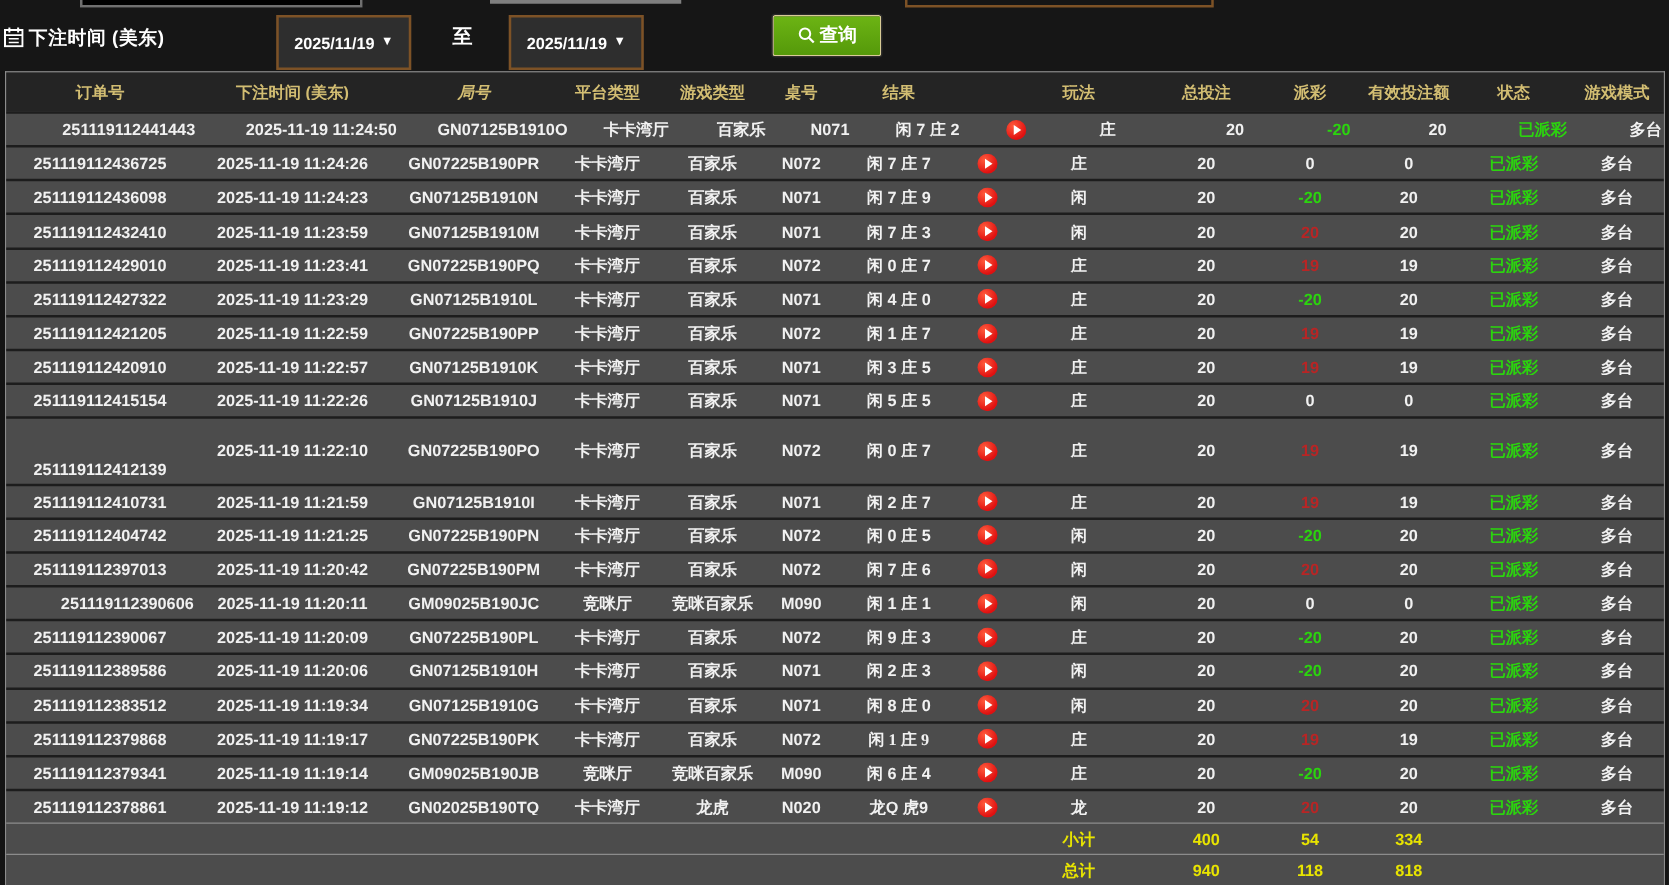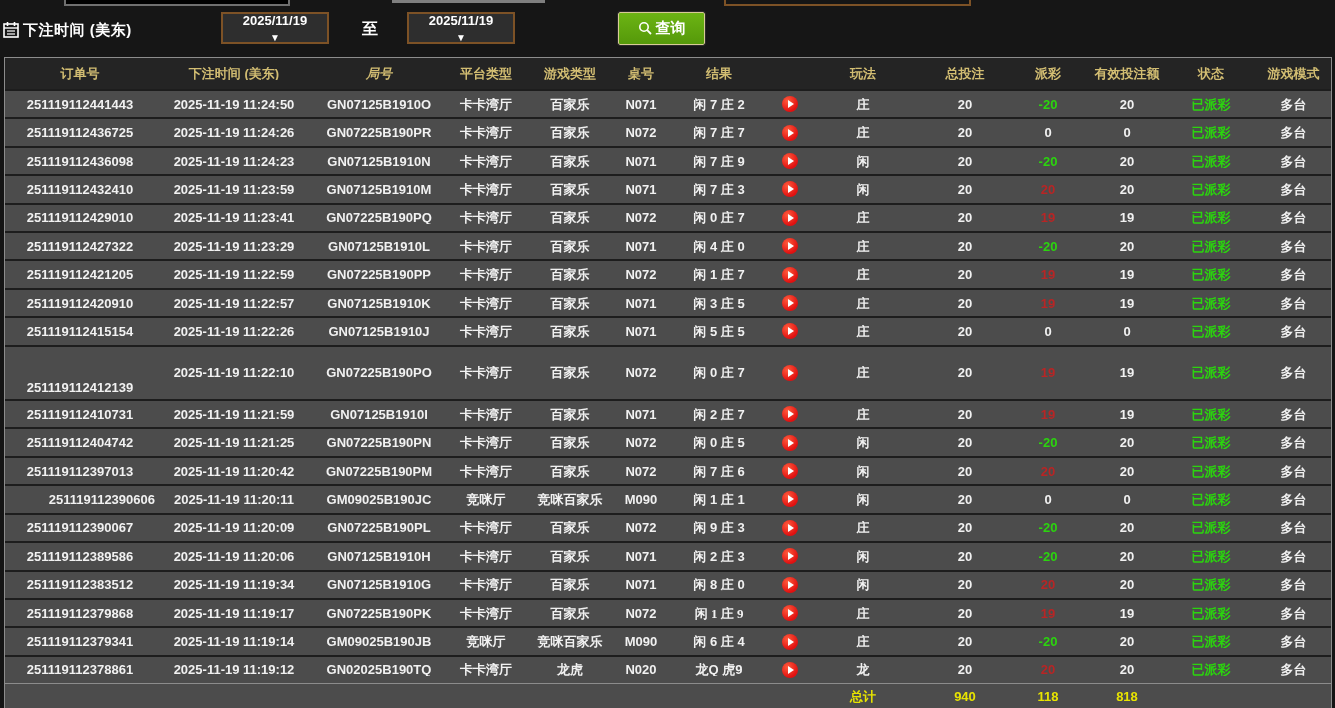--- a/index.html
+++ b/index.html
@@ -13,23 +13,23 @@
   body{background:var(--bg);font-family:"Liberation Sans","DejaVu Sans",sans-serif;}
   .screen{position:relative;width:1335px;height:708px;background:var(--bg);}
 
   
   .topbar{position:absolute;left:0;top:0;width:100%;height:57px;background:#161616;}
   .sliver1{position:absolute;left:64px;top:-7px;width:226px;height:13px;background:#000;border:2px solid #6f6f6f;}
   .sliver2{position:absolute;left:392px;top:0;width:153px;height:3px;background:#9a9a9a;opacity:.8;}
   .sliver3{position:absolute;left:724px;top:-6px;width:247px;height:12px;background:#151515;border:2px solid #7d5226;}
   .cal-icon{position:absolute;left:3px;top:21px;width:16px;height:17px;}
   .bar-label{position:absolute;left:23px;top:21px;color:#fff;font-size:15px;font-weight:700;letter-spacing:.5px;}
-  .date-select{position:absolute;top:12px;width:108px;height:32px;background:var(--sel-bg);
+  .date-select{position:absolute;top:12px;width:108px;height:44px;background:var(--sel-bg);
     border:2px solid var(--sel-border);color:#fff;font-size:13px;font-weight:700;
-    display:flex;align-items:center;justify-content:center;gap:5px;cursor:pointer;flex-direction:column;}
+    display:flex;align-items:center;justify-content:center;gap:5px;cursor:pointer;}
   .date-from{left:221px;} .date-to{left:407px;}
   .dd-arrow{font-size:10px;line-height:1;color:#fff;}
   .to-label{position:absolute;left:362px;top:19px;color:#fff;font-size:16px;font-weight:700;}
   .query-btn{position:absolute;left:618px;top:12px;width:87px;height:33px;
     background:linear-gradient(var(--btn-green1),var(--btn-green2));
     border:1px solid #d8cb96;outline:1px solid #2a2a2a;border-radius:2px;
     color:#fff;font-size:15px;font-weight:700;display:flex;align-items:center;justify-content:center;gap:3px;cursor:pointer;}
 
   
   .table{position:absolute;left:4px;right:3px;top:57px;bottom:0;
@@ -102,21 +102,21 @@
         <div class="c" style="width: 42px;"></div>
         <div class="c" style="width: 104px;">玩法</div>
         <div class="c" style="width: 100px;">总投注</div>
         <div class="c" style="width: 66px;">派彩</div>
         <div class="c" style="width: 92px;">有效投注额</div>
         <div class="c" style="width: 76px;">状态</div>
         <div class="c" style="width: 89px;">游戏模式</div>
       </div>
 
   <div class="trow drow">
-        <div class="c" style="width: 150px;">251119112441443</div>
+        <div class="c" style="width: 150px; margin-left: 23px;">251119112441443</div>
         <div class="c" style="width: 158px;">2025-11-19 11:24:50</div>
         <div class="c" style="width: 132px;">GN07125B1910O</div>
         <div class="c" style="width: 82px;">卡卡湾厅</div>
         <div class="c" style="width: 86px;">百家乐</div>
         <div class="c" style="width: 56px;">N071</div>
         <div class="c" style="width: 100px;">闲 7 庄 2</div>
         <div class="c" style="width: 42px;"><span class="play-btn"></span></div>
         <div class="c" style="width: 104px;">庄</div>
         <div class="c" style="width: 100px;">20</div>
         <div class="c neg" style="width: 66px;">-20</div>
@@ -420,20 +420,36 @@
         <div class="c" style="width: 86px;">龙虎</div>
         <div class="c" style="width: 56px;">N020</div>
         <div class="c" style="width: 100px;">龙Q 虎9</div>
         <div class="c" style="width: 42px;"><span class="play-btn"></span></div>
         <div class="c" style="width: 104px;">龙</div>
         <div class="c" style="width: 100px;">20</div>
         <div class="c pos" style="width: 66px;">20</div>
         <div class="c" style="width: 92px;">20</div>
         <div class="c status" style="width: 76px;">已派彩</div>
         <div class="c" style="width: 89px;">多台</div>
+      </div>
+      <div class="trow srow">
+        <div class="c sum" style="width: 150px;"></div>
+        <div class="c sum" style="width: 158px;"></div>
+        <div class="c sum" style="width: 132px;"></div>
+        <div class="c sum" style="width: 82px;"></div>
+        <div class="c sum" style="width: 86px;"></div>
+        <div class="c sum" style="width: 56px;"></div>
+        <div class="c sum" style="width: 100px;"></div>
+        <div class="c sum" style="width: 42px;"></div>
+        <div class="c sum" style="width: 104px;">小计</div>
+        <div class="c sum" style="width: 100px;">400</div>
+        <div class="c sum" style="width: 66px;">54</div>
+        <div class="c sum" style="width: 92px;">334</div>
+        <div class="c sum" style="width: 76px;"></div>
+        <div class="c sum" style="width: 89px;"></div>
       </div>
       <div class="trow srow">
         <div class="c sum" style="width: 150px;"></div>
         <div class="c sum" style="width: 158px;"></div>
         <div class="c sum" style="width: 132px;"></div>
         <div class="c sum" style="width: 82px;"></div>
         <div class="c sum" style="width: 86px;"></div>
         <div class="c sum" style="width: 56px;"></div>
         <div class="c sum" style="width: 100px;"></div>
         <div class="c sum" style="width: 42px;"></div>

